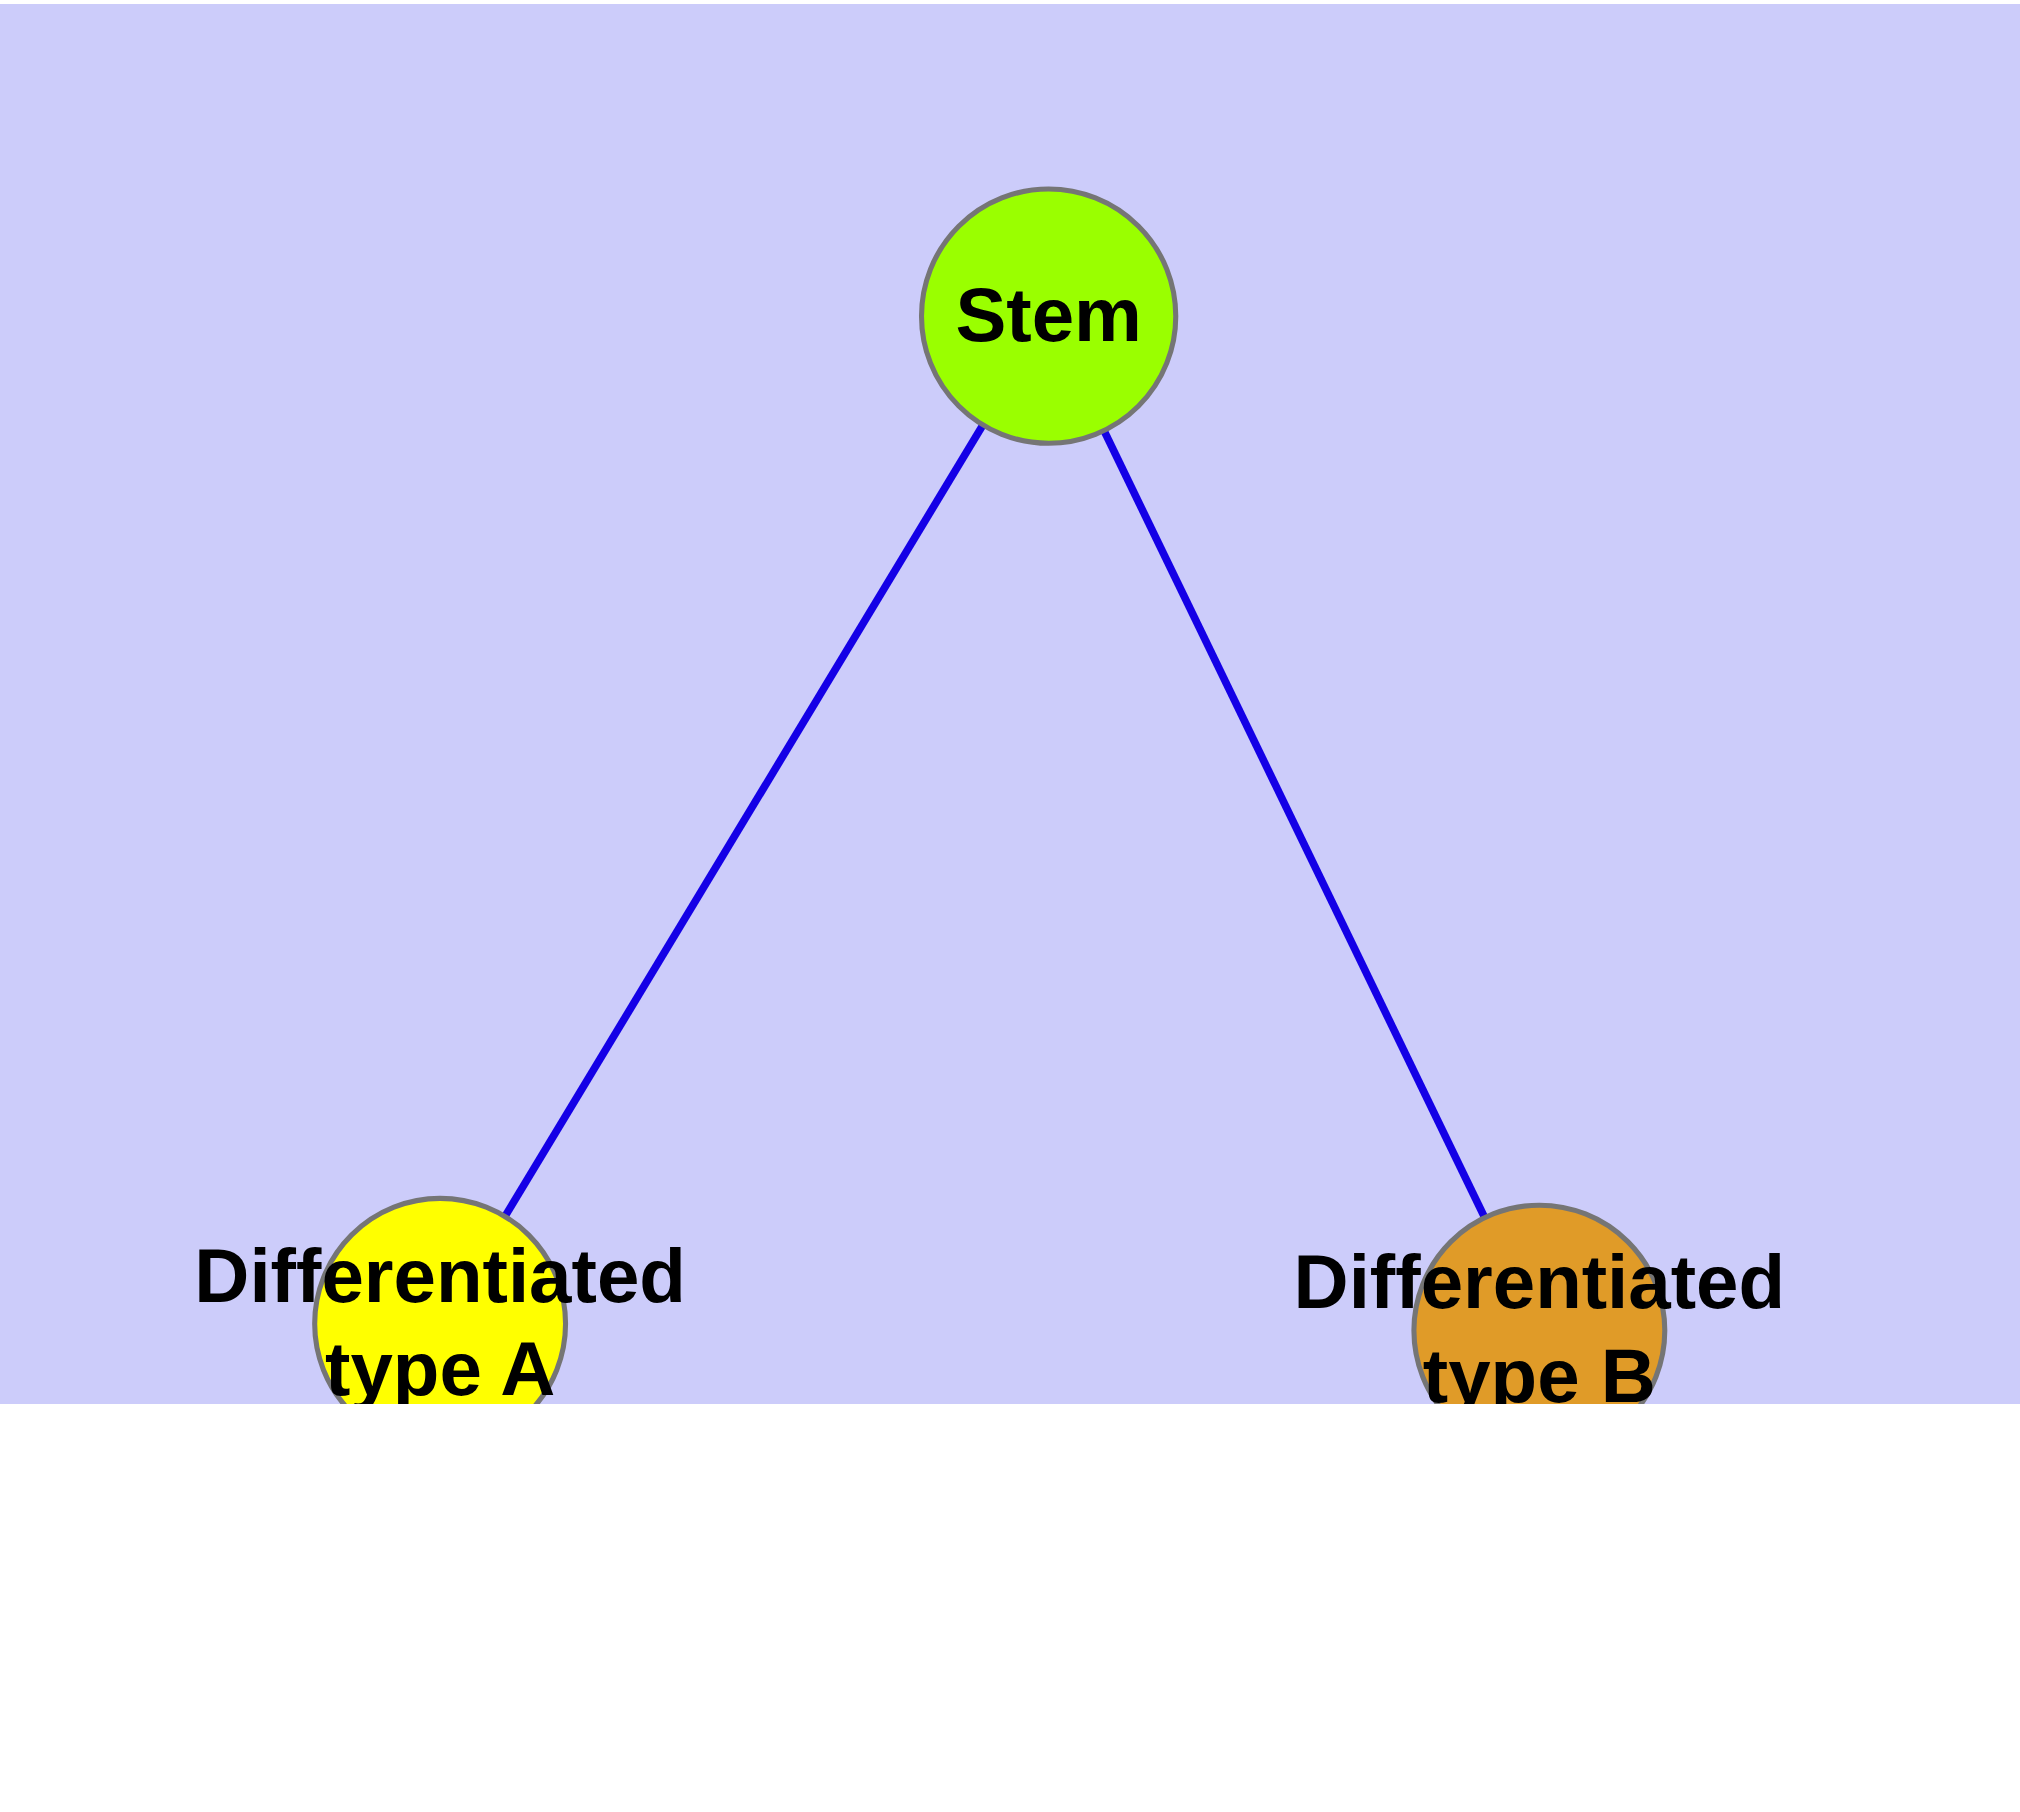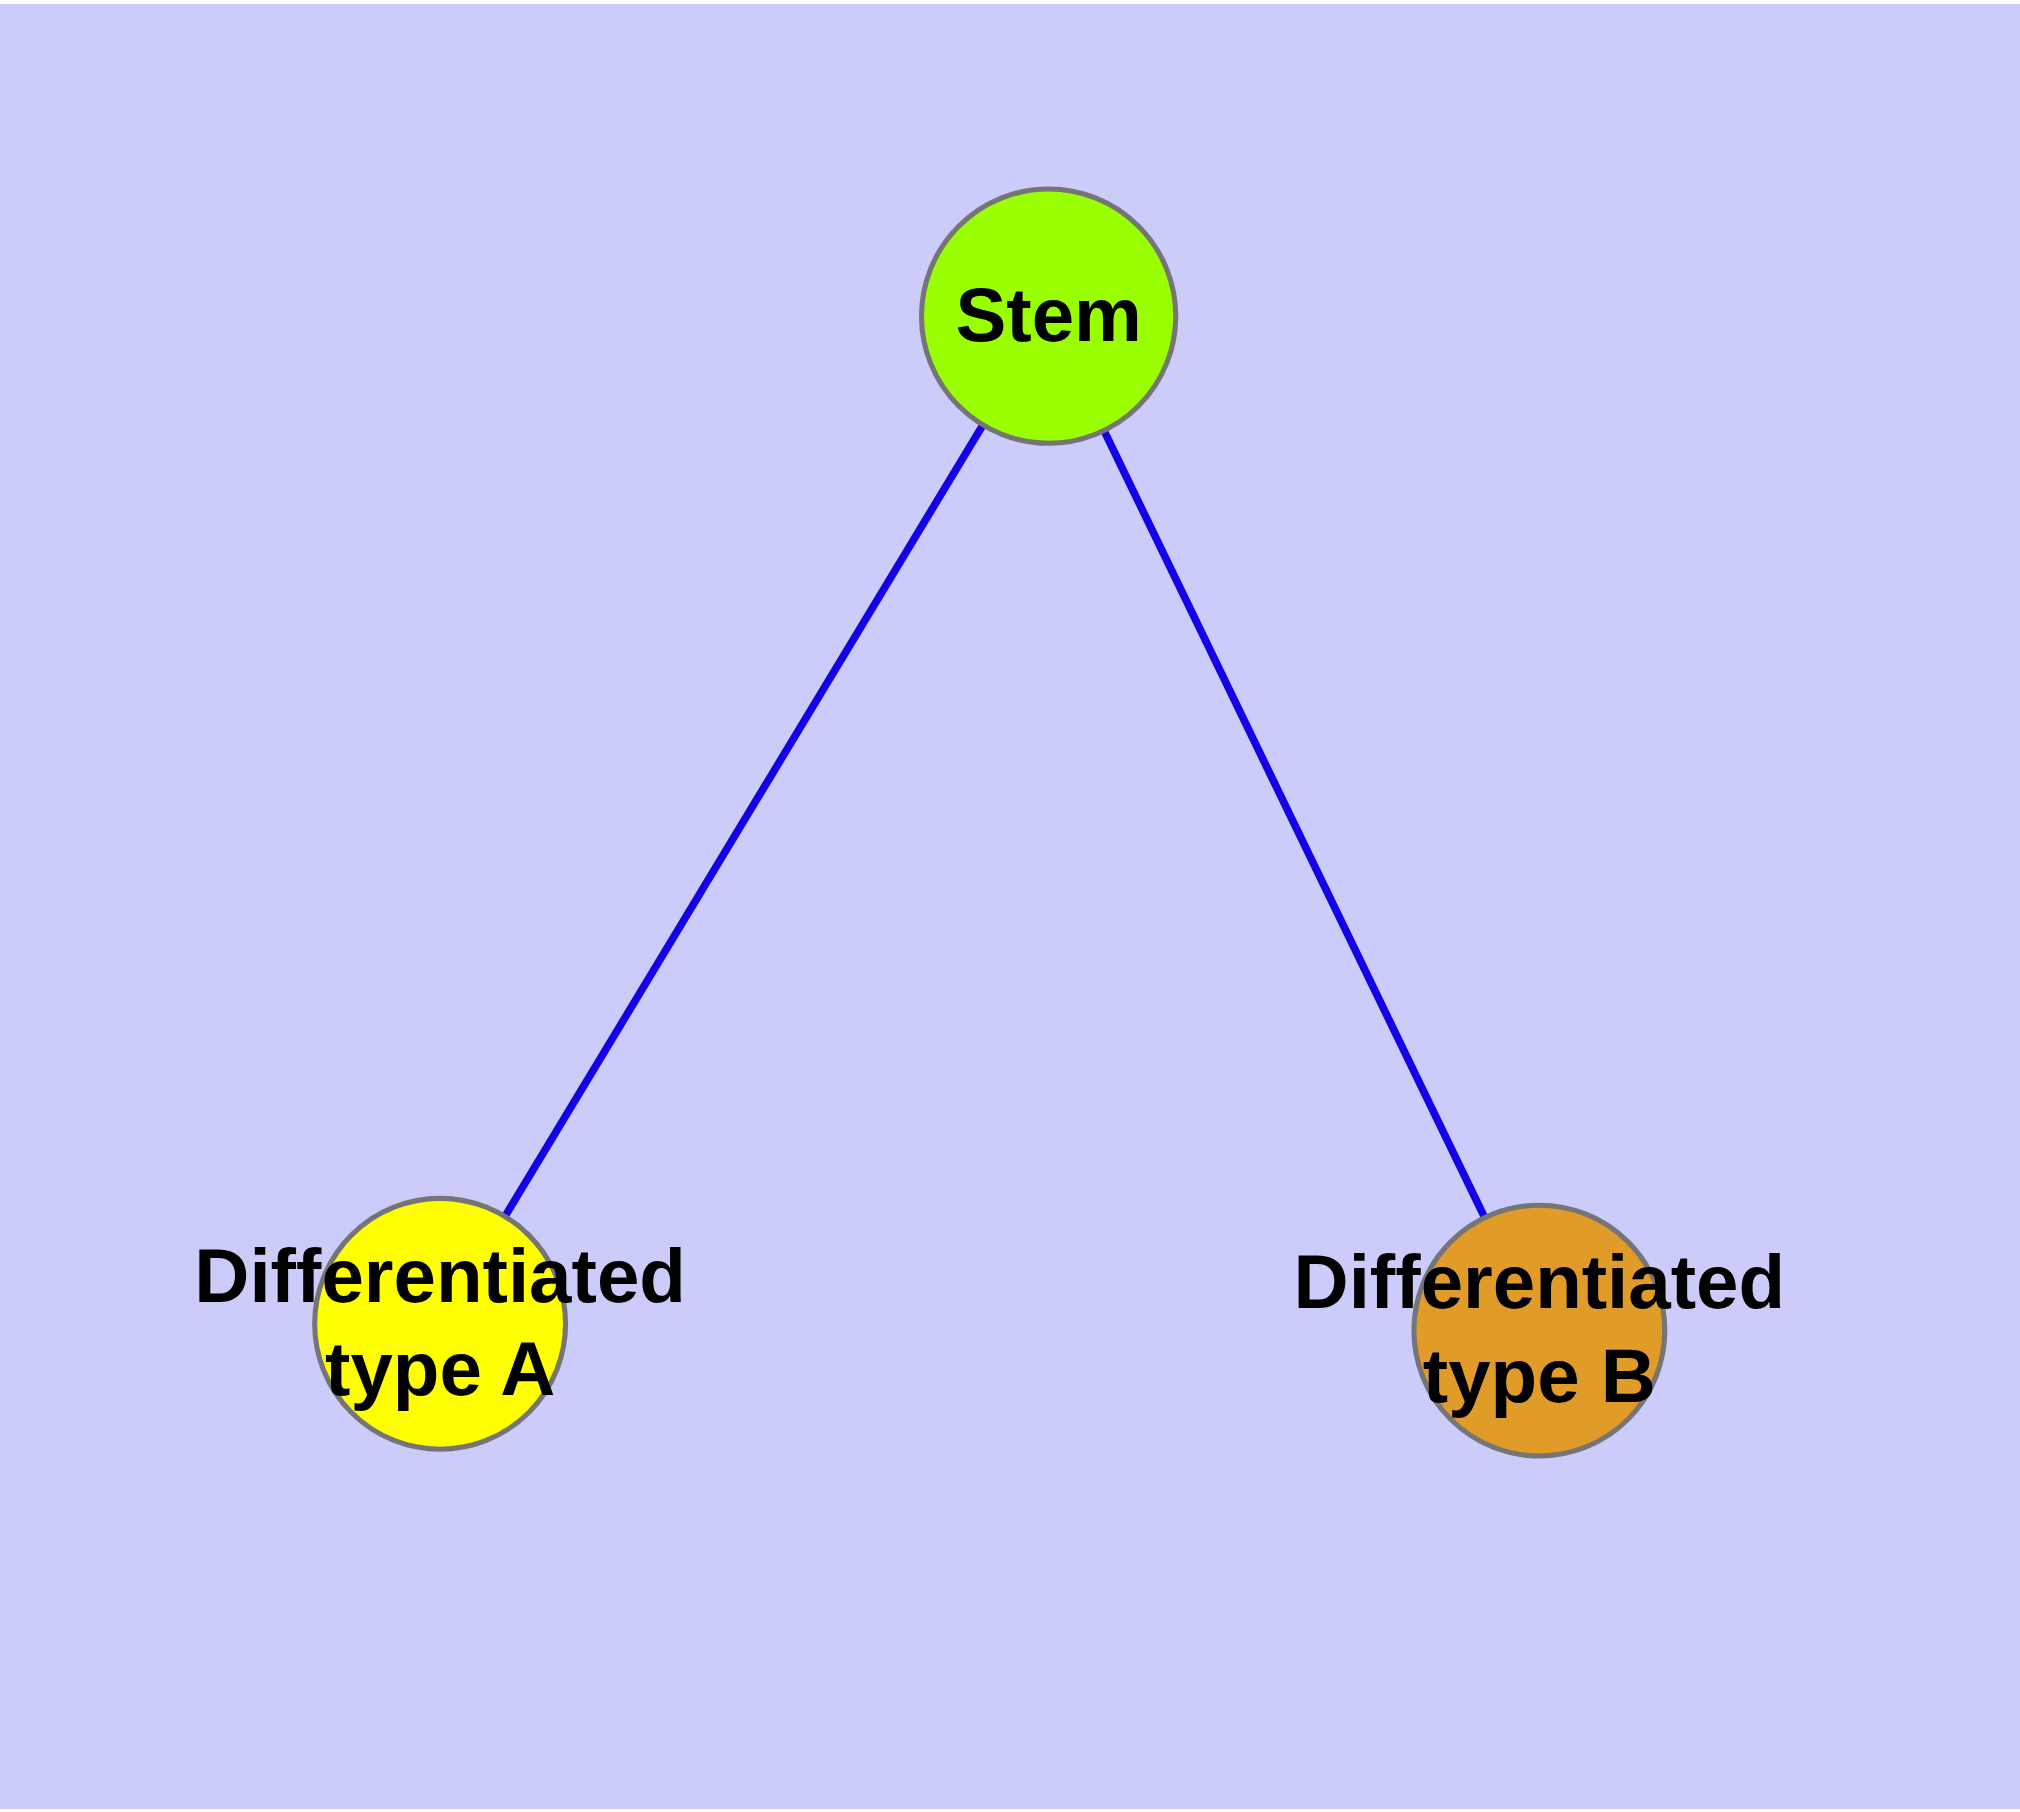--- a/index.html
+++ b/index.html
@@ -4,21 +4,21 @@
 <title>Cell Differentiation Graph</title>
 <style>
   html, body {
     margin: 0;
     padding: 0;
     background: #ffffff;
   }
   #canvas {
     position: relative;
     width: 2021px;
-    height: 1812px;
+    height: 1404px;
     background: #ffffff;
     overflow: hidden;
     font-family: "Liberation Sans", sans-serif;
   }
   #graph-surface {
     position: absolute;
     left: 0;
     top: 4.2px;
     width: 2021px;
     height: 1805px;

